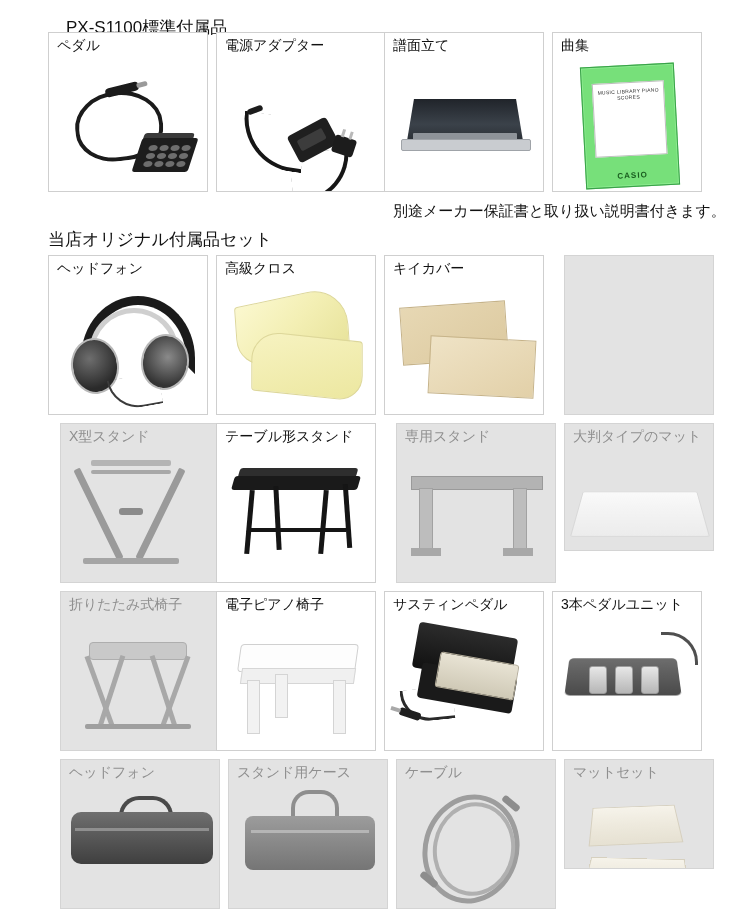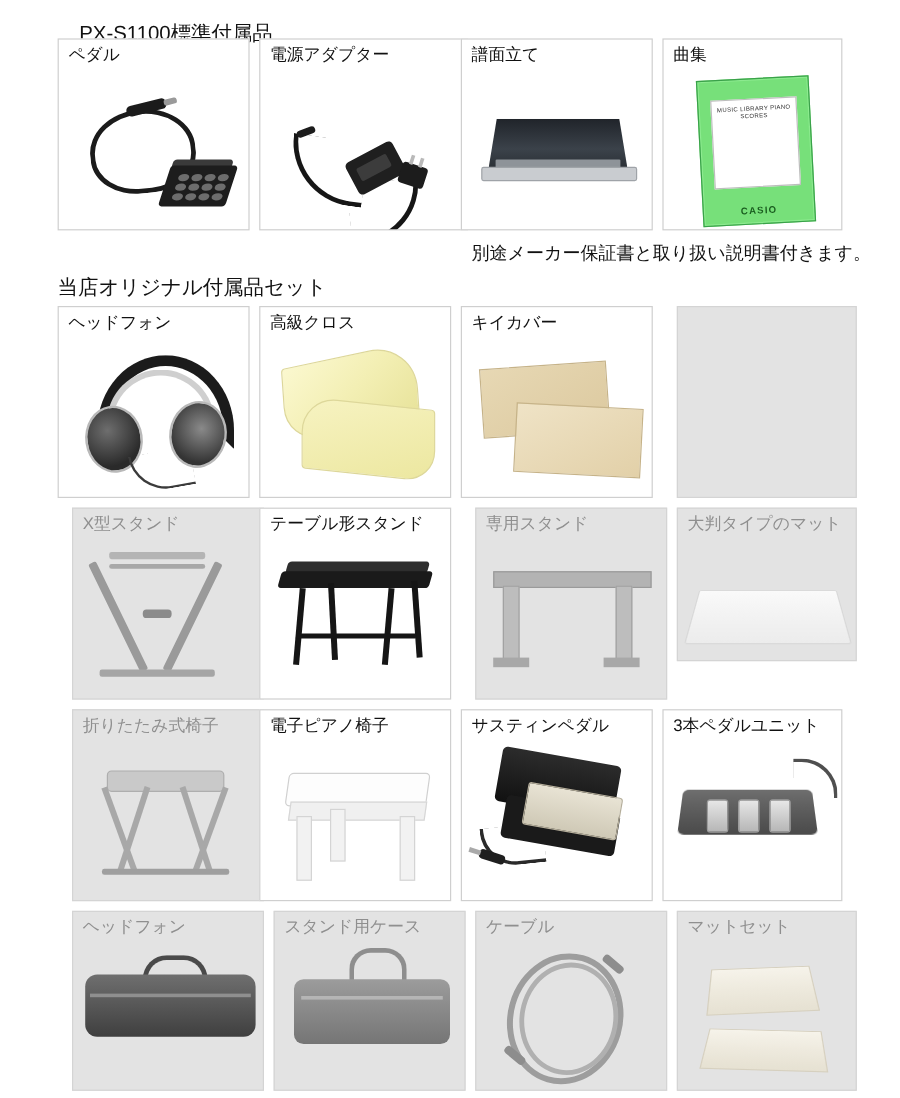--- a/index.html
+++ b/index.html
@@ -568,21 +568,21 @@
     width: 34px; height: 30px;
     border-right: 3px solid #4f4f4f;
     border-top: 3px solid #4f4f4f;
     border-radius: 0 30px 0 0;
   }
 
   
   #card-bodycase  { left: 48px;  top: 759px; width: 160px; height: 150px; }
   #card-standcase { left: 216px; top: 759px; width: 160px; height: 150px; }
   #card-cable     { left: 384px; top: 759px; width: 160px; height: 150px; }
-  #card-matset    { left: 552px; top: 759px; width: 150px; height: 150px; padding-left: 16px; }
+  #card-matset    { left: 552px; top: 759px; width: 150px; height: 110px; padding-left: 16px; }
 
   .bc-bag {
     position: absolute;
     left: 10px; top: 52px;
     width: 142px; height: 52px;
     background: linear-gradient(180deg,#6f6f6f,#3f3f3f);
     border-radius: 10px;
   }
   .bc-zip {
     position: absolute;

